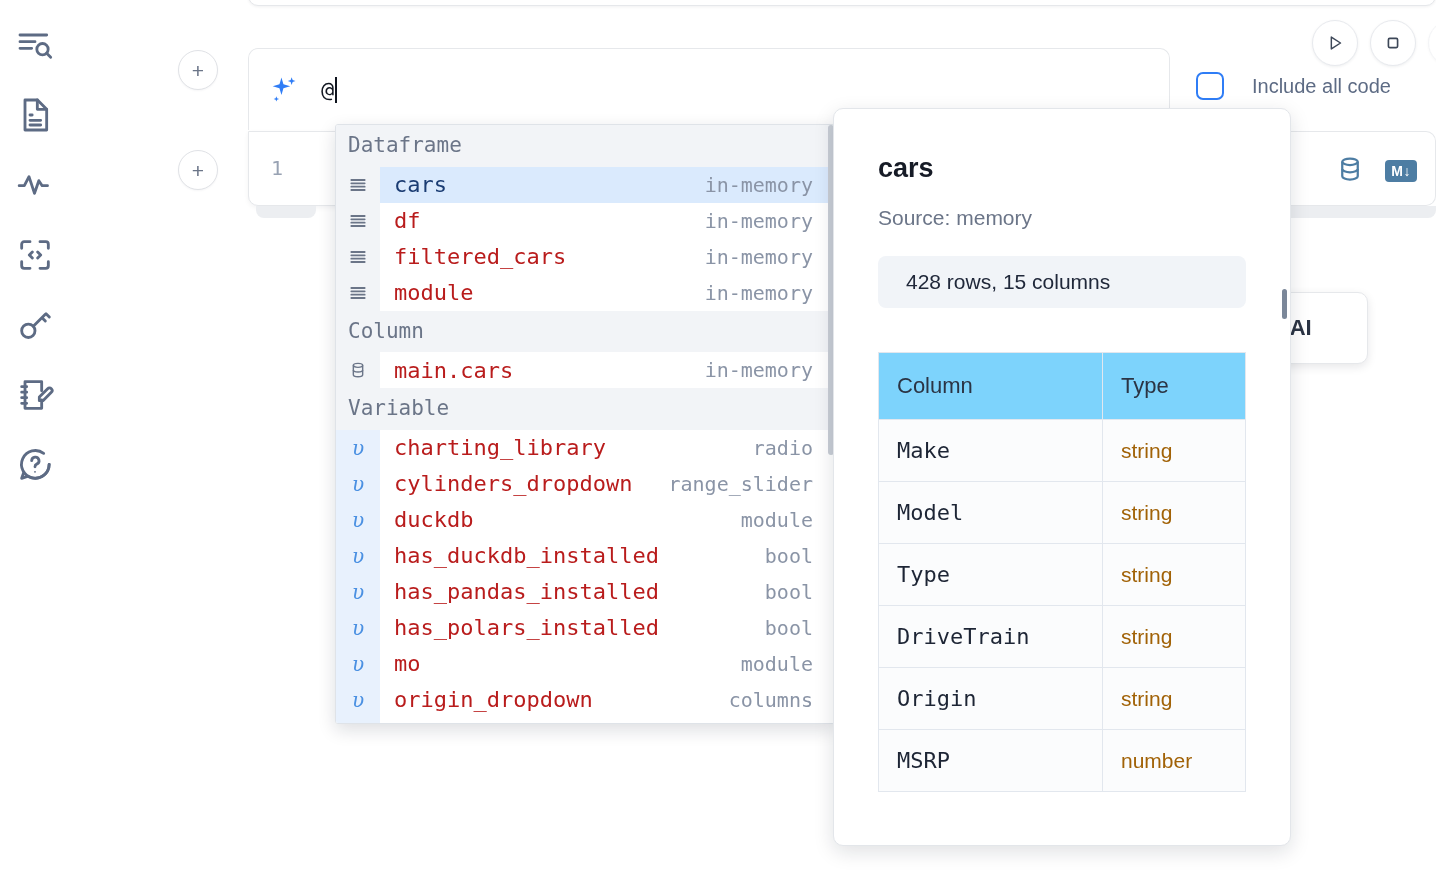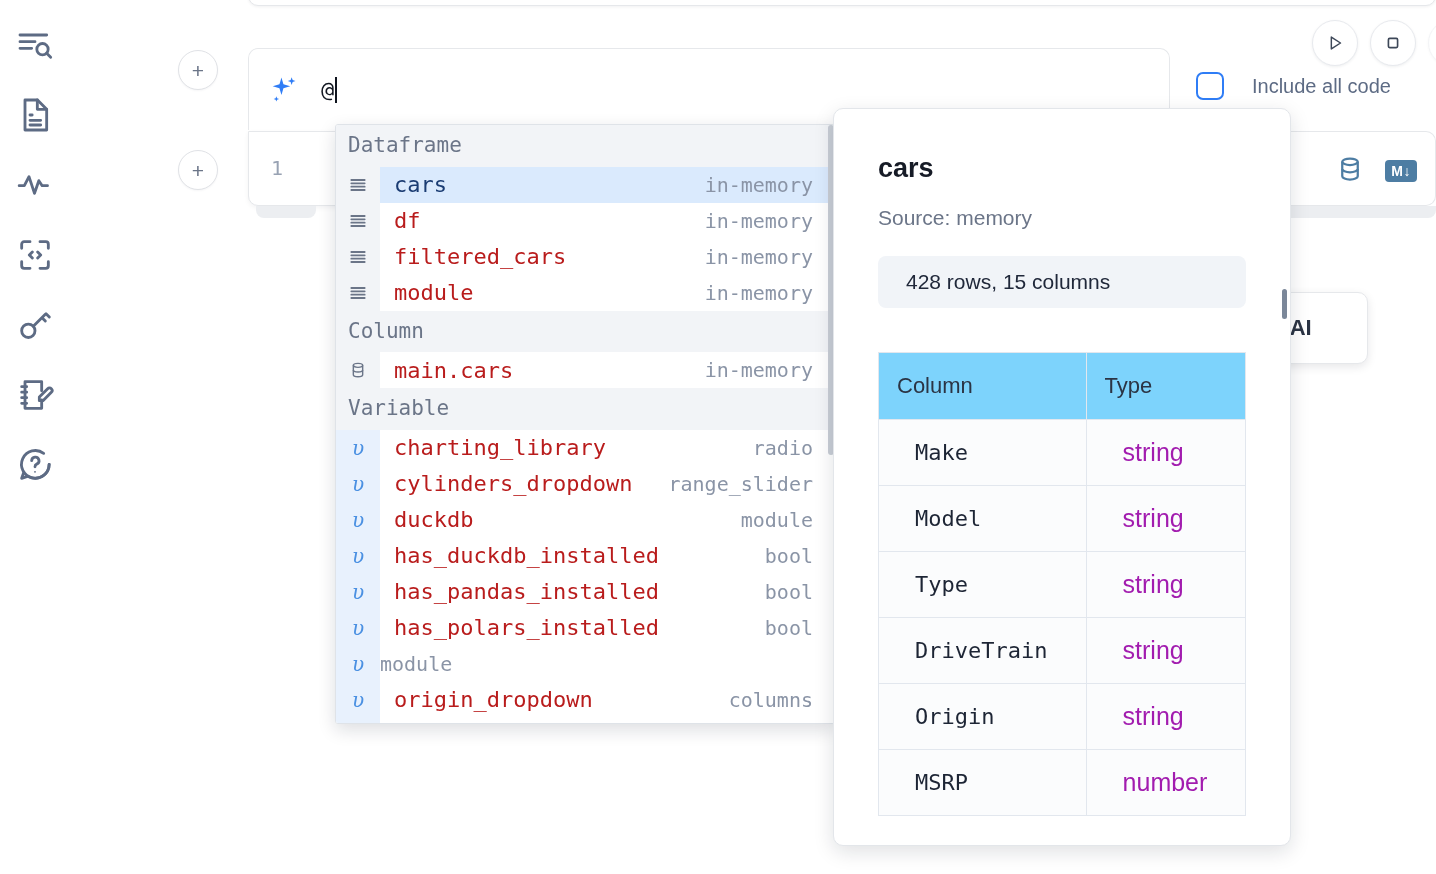--- a/index.html
+++ b/index.html
@@ -182,27 +182,27 @@
     background: #f1f4f8; border-radius: 8px; padding: 14px 28px;
     font-size: 21px; color: #20283a; margin-bottom: 44px;
   }
   .doc-table { width: 100%; border-collapse: collapse; }
   .doc-table th {
     background: #7dd3fc; text-align: left;
     font-size: 22px; font-weight: normal; color: #2b3444;
     padding: 20px 18px; border: 1px solid #e2e7ee;
   }
   .doc-table td {
-    border: 1px solid #e2e7ee; padding: 18px 36px; background: #fbfcfd;
+    border: 1px solid #e2e7ee; padding: 18px 18px; background: #fbfcfd;
   }
   .col-name {
     font-family: "DejaVu Sans Mono", "Liberation Mono", monospace;
     font-size: 22px; color: #1d2535;
   }
-  .col-type { font-size: 25px; color: #a21caf; }
+  .col-type { font-size: 21px; color: #a16207; }
   .doc-scroll {
     position: absolute; right: 3px; top: 180px; width: 5px; height: 30px;
     background: #7b8799; border-radius: 3px;
   }
 </style>
 </head>
 <body>
 
 <div id="root">
 
@@ -411,20 +411,21 @@
           <span class="ac-gutter">
             <span class="var-glyph">υ</span>
           </span>
           <span class="ac-name">has_polars_installed</span>
           <span class="ac-type">bool</span>
         </div>
         <div class="ac-item var">
           <span class="ac-gutter">
             <span class="var-glyph">υ</span>
           </span>
+          <span class="ac-name">mo</span>
           <span class="ac-type">module</span>
         </div>
         <div class="ac-item var">
           <span class="ac-gutter">
             <span class="var-glyph">υ</span>
           </span>
           <span class="ac-name">origin_dropdown</span>
           <span class="ac-type">columns</span>
         </div>
         <div class="ac-item var">

